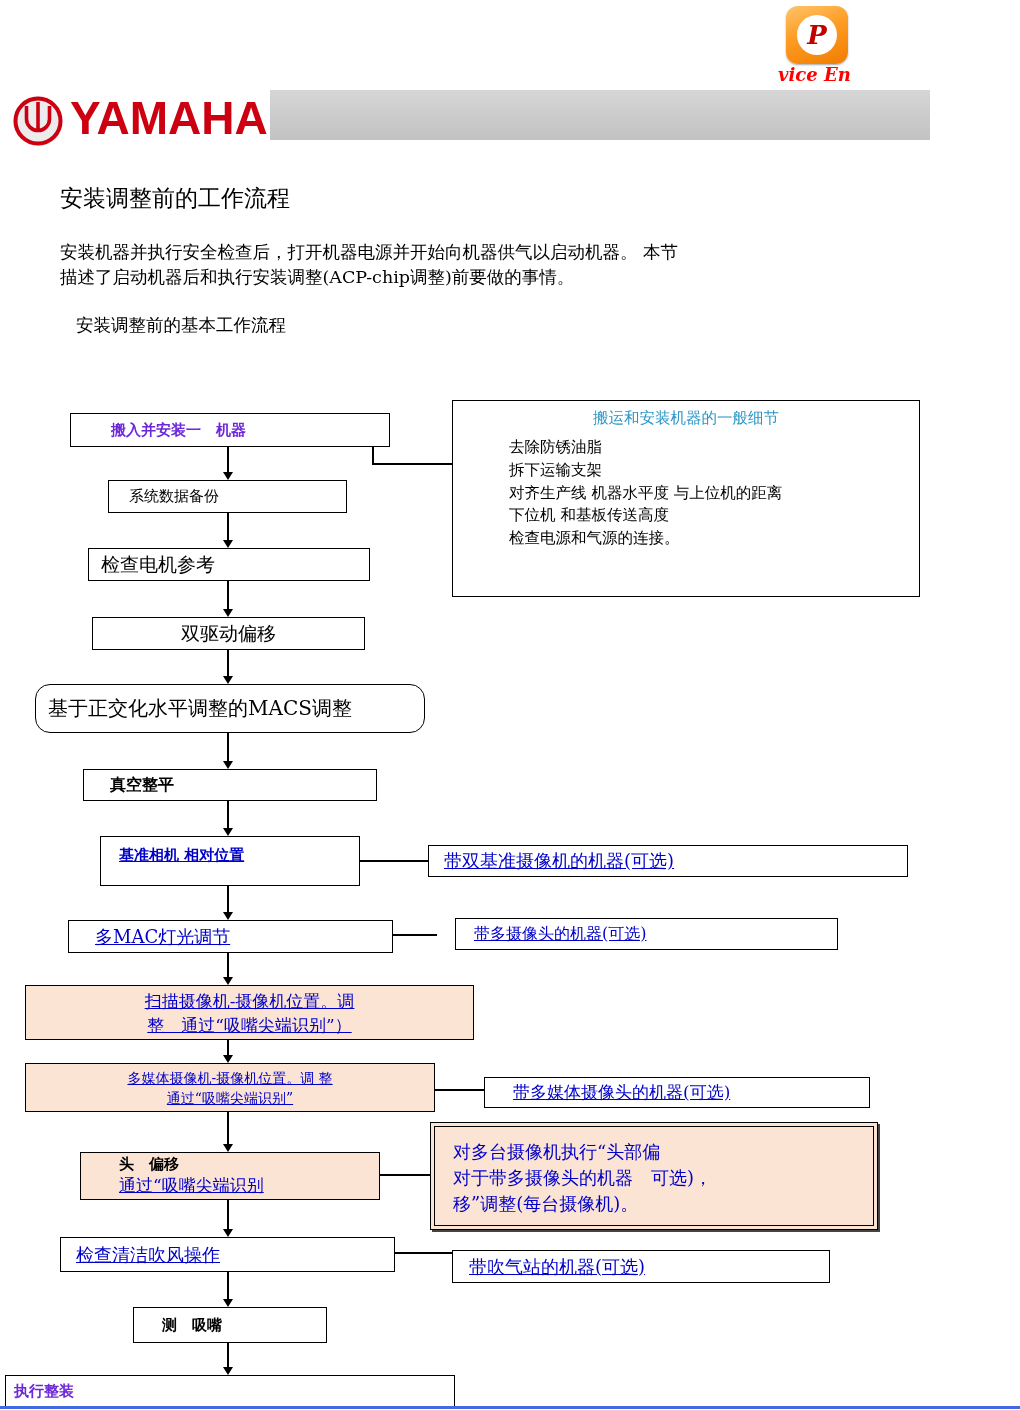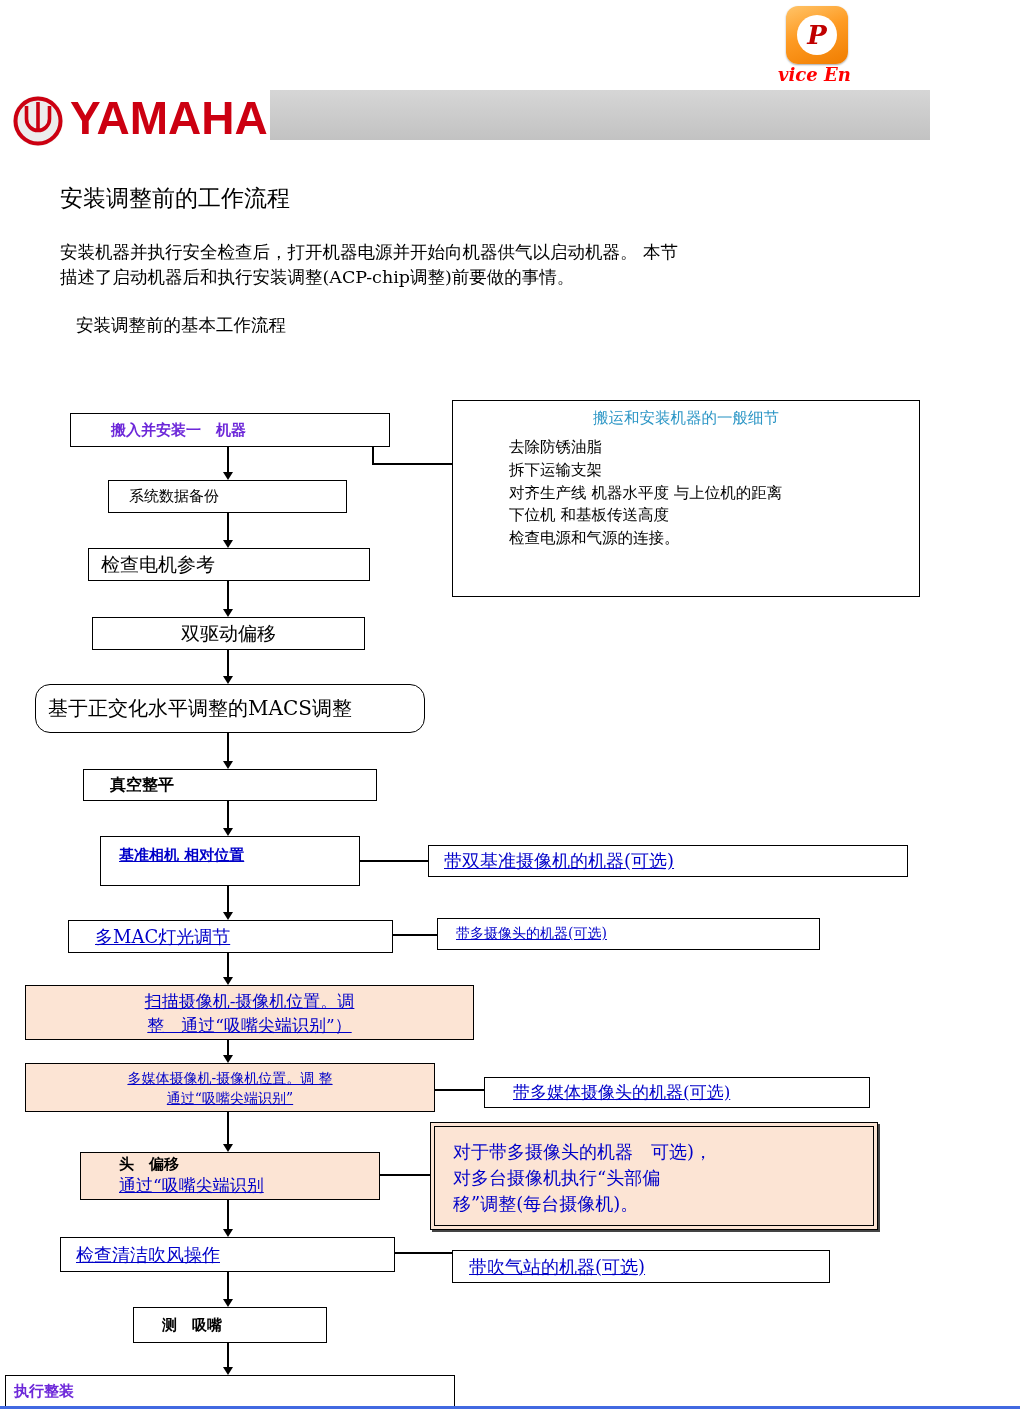--- a/index.html
+++ b/index.html
@@ -180,31 +180,31 @@
       <div>对齐生产线 机器水平度  与上位机的距离</div>
       <div>下位机 和基板传送高度</div>
       <div>检查电源和气源的连接。</div>
     </div>
   </div>
 
   <div class="fbox" style="left:428px;top:845px;width:480px;height:32px;padding-left:15px;font-size:18px;">
     <span class="blue u">带双基准摄像机的机器(可选)</span>
   </div>
 
-  <div class="fbox" style="left:437px;top:918px;width:383px;height:32px;padding-left:18px;font-size:14px;">
+  <div class="fbox" style="left:455px;top:918px;width:383px;height:32px;padding-left:18px;font-size:16px;">
     <span class="blue u">带多摄像头的机器(可选)</span>
   </div>
 
   <div class="fbox" style="left:484px;top:1077px;width:386px;height:31px;padding-left:28px;font-size:17px;">
     <span class="blue u">带多媒体摄像头的机器(可选)</span>
   </div>
 
   <div class="dbl-box" style="left:430px;top:1122px;width:448px;height:108px;padding:16px 0 0 22px;font-size:18px;line-height:26px;">
+    <div class="blue">对多台摄像机执行“头部偏</div>
     <div class="blue">对于带多摄像头的机器　可选)，</div>
-    <div class="blue">对多台摄像机执行“头部偏</div>
     <div class="blue">移”调整(每台摄像机)。</div>
   </div>
 
   <div class="fbox" style="left:452px;top:1250px;width:378px;height:33px;padding-left:16px;font-size:18px;">
     <span class="blue u">带吹气站的机器(可选)</span>
   </div>
 
   <div class="footer-line" style="left:0px;top:1406px;width:1020px;height:3px;"></div>
 
 </div>

